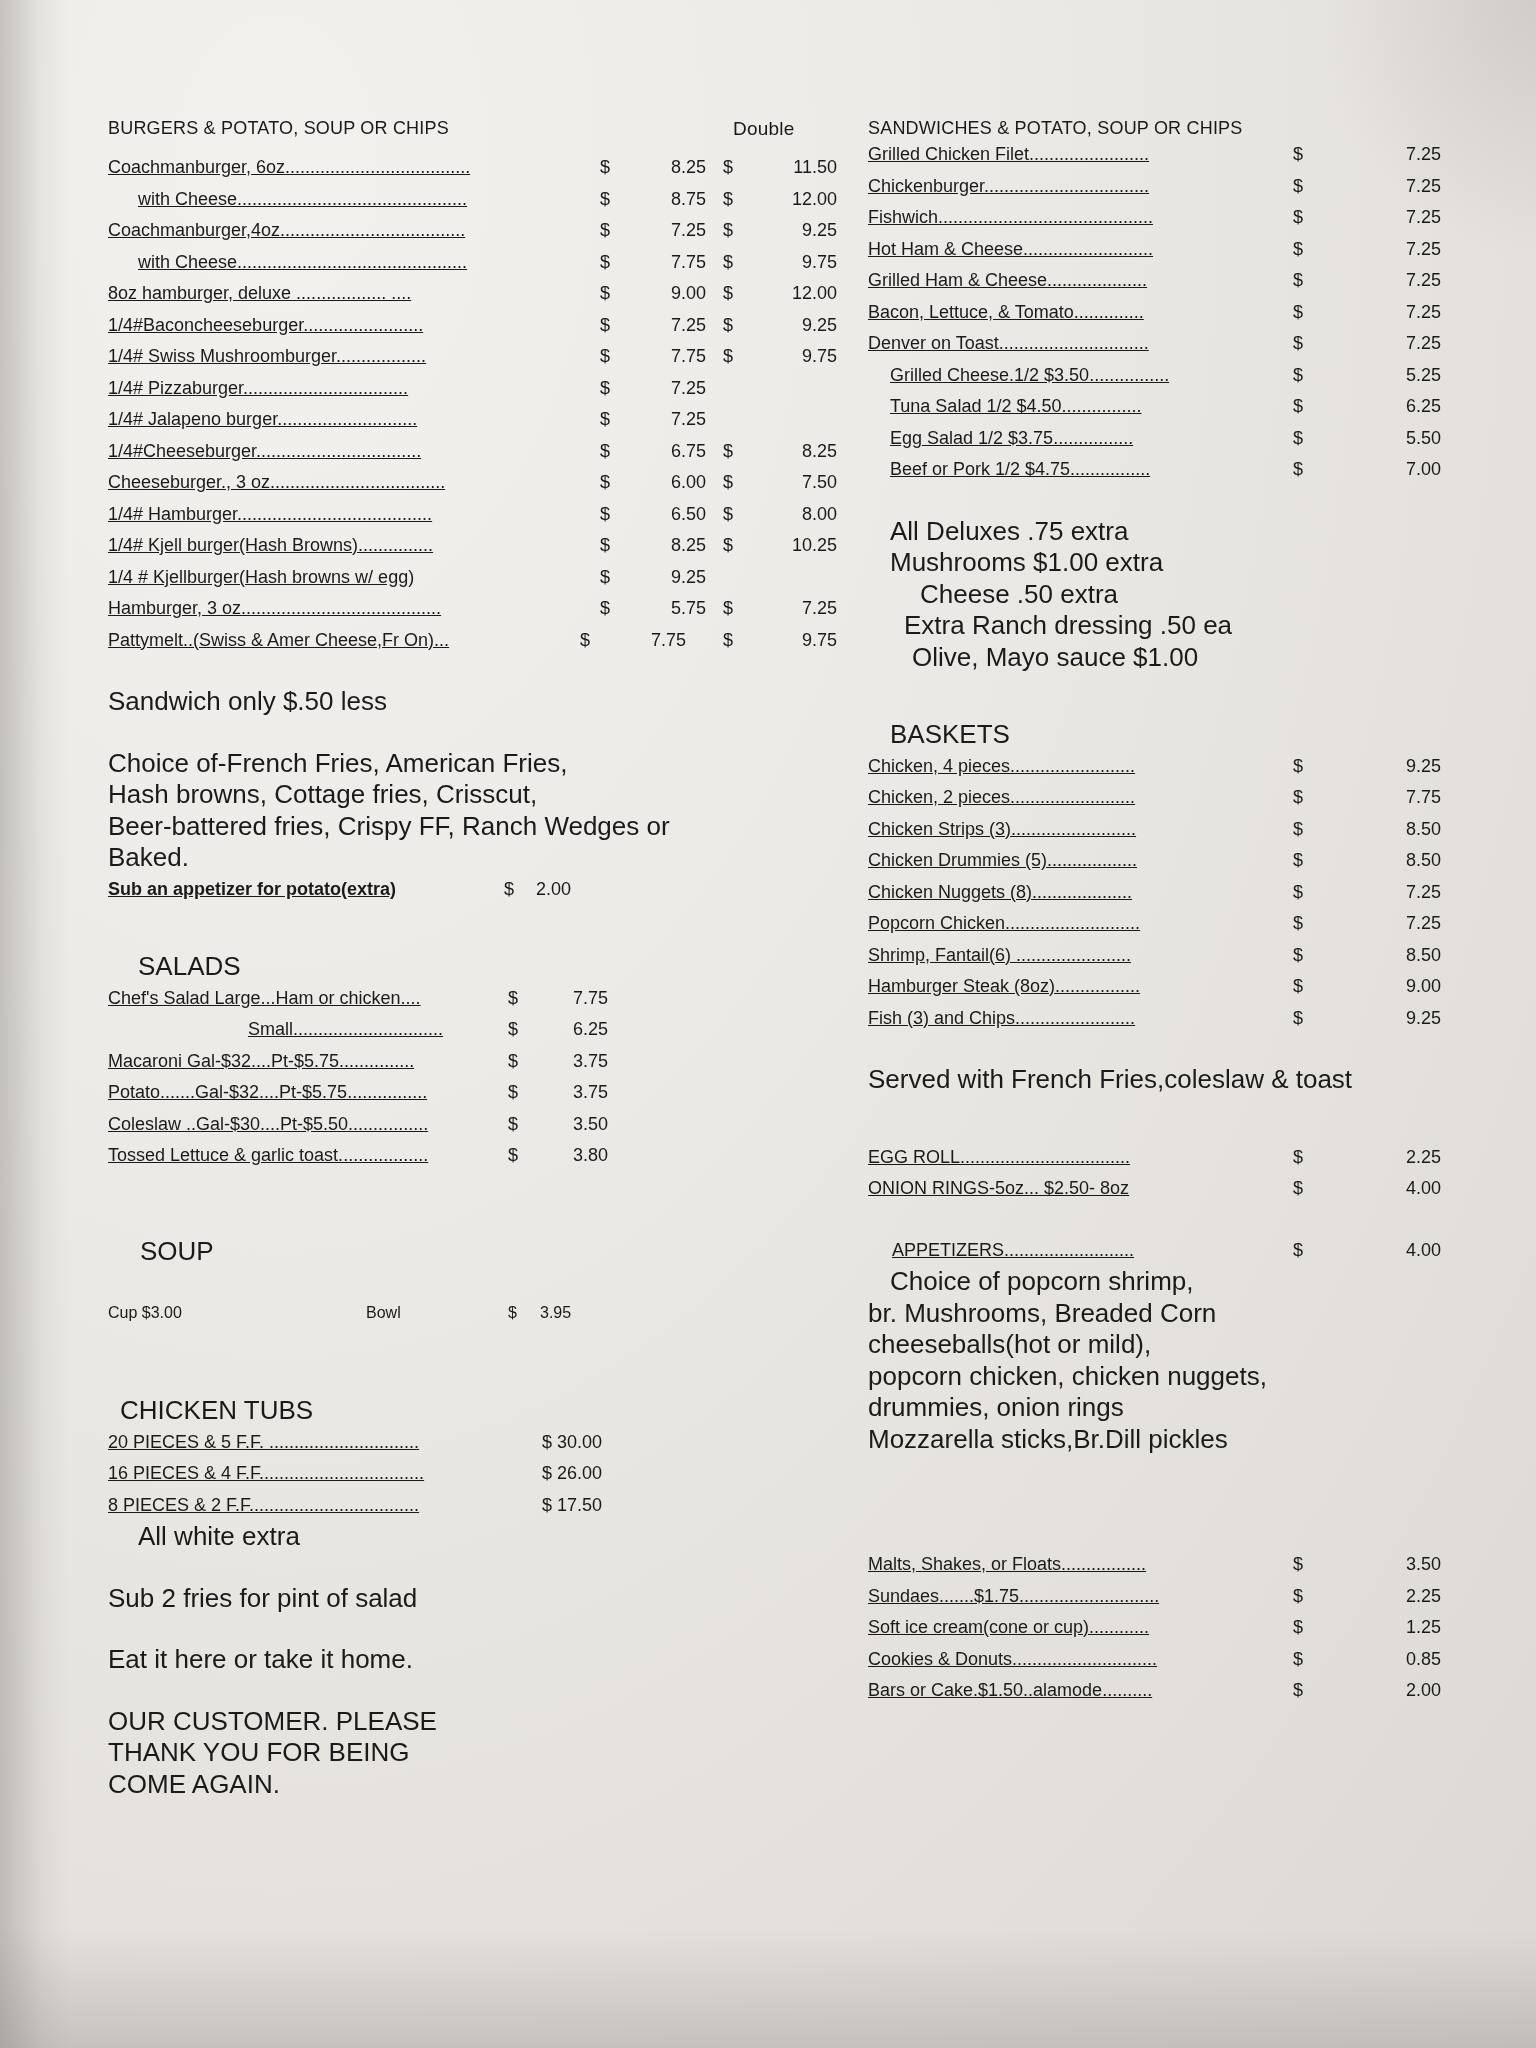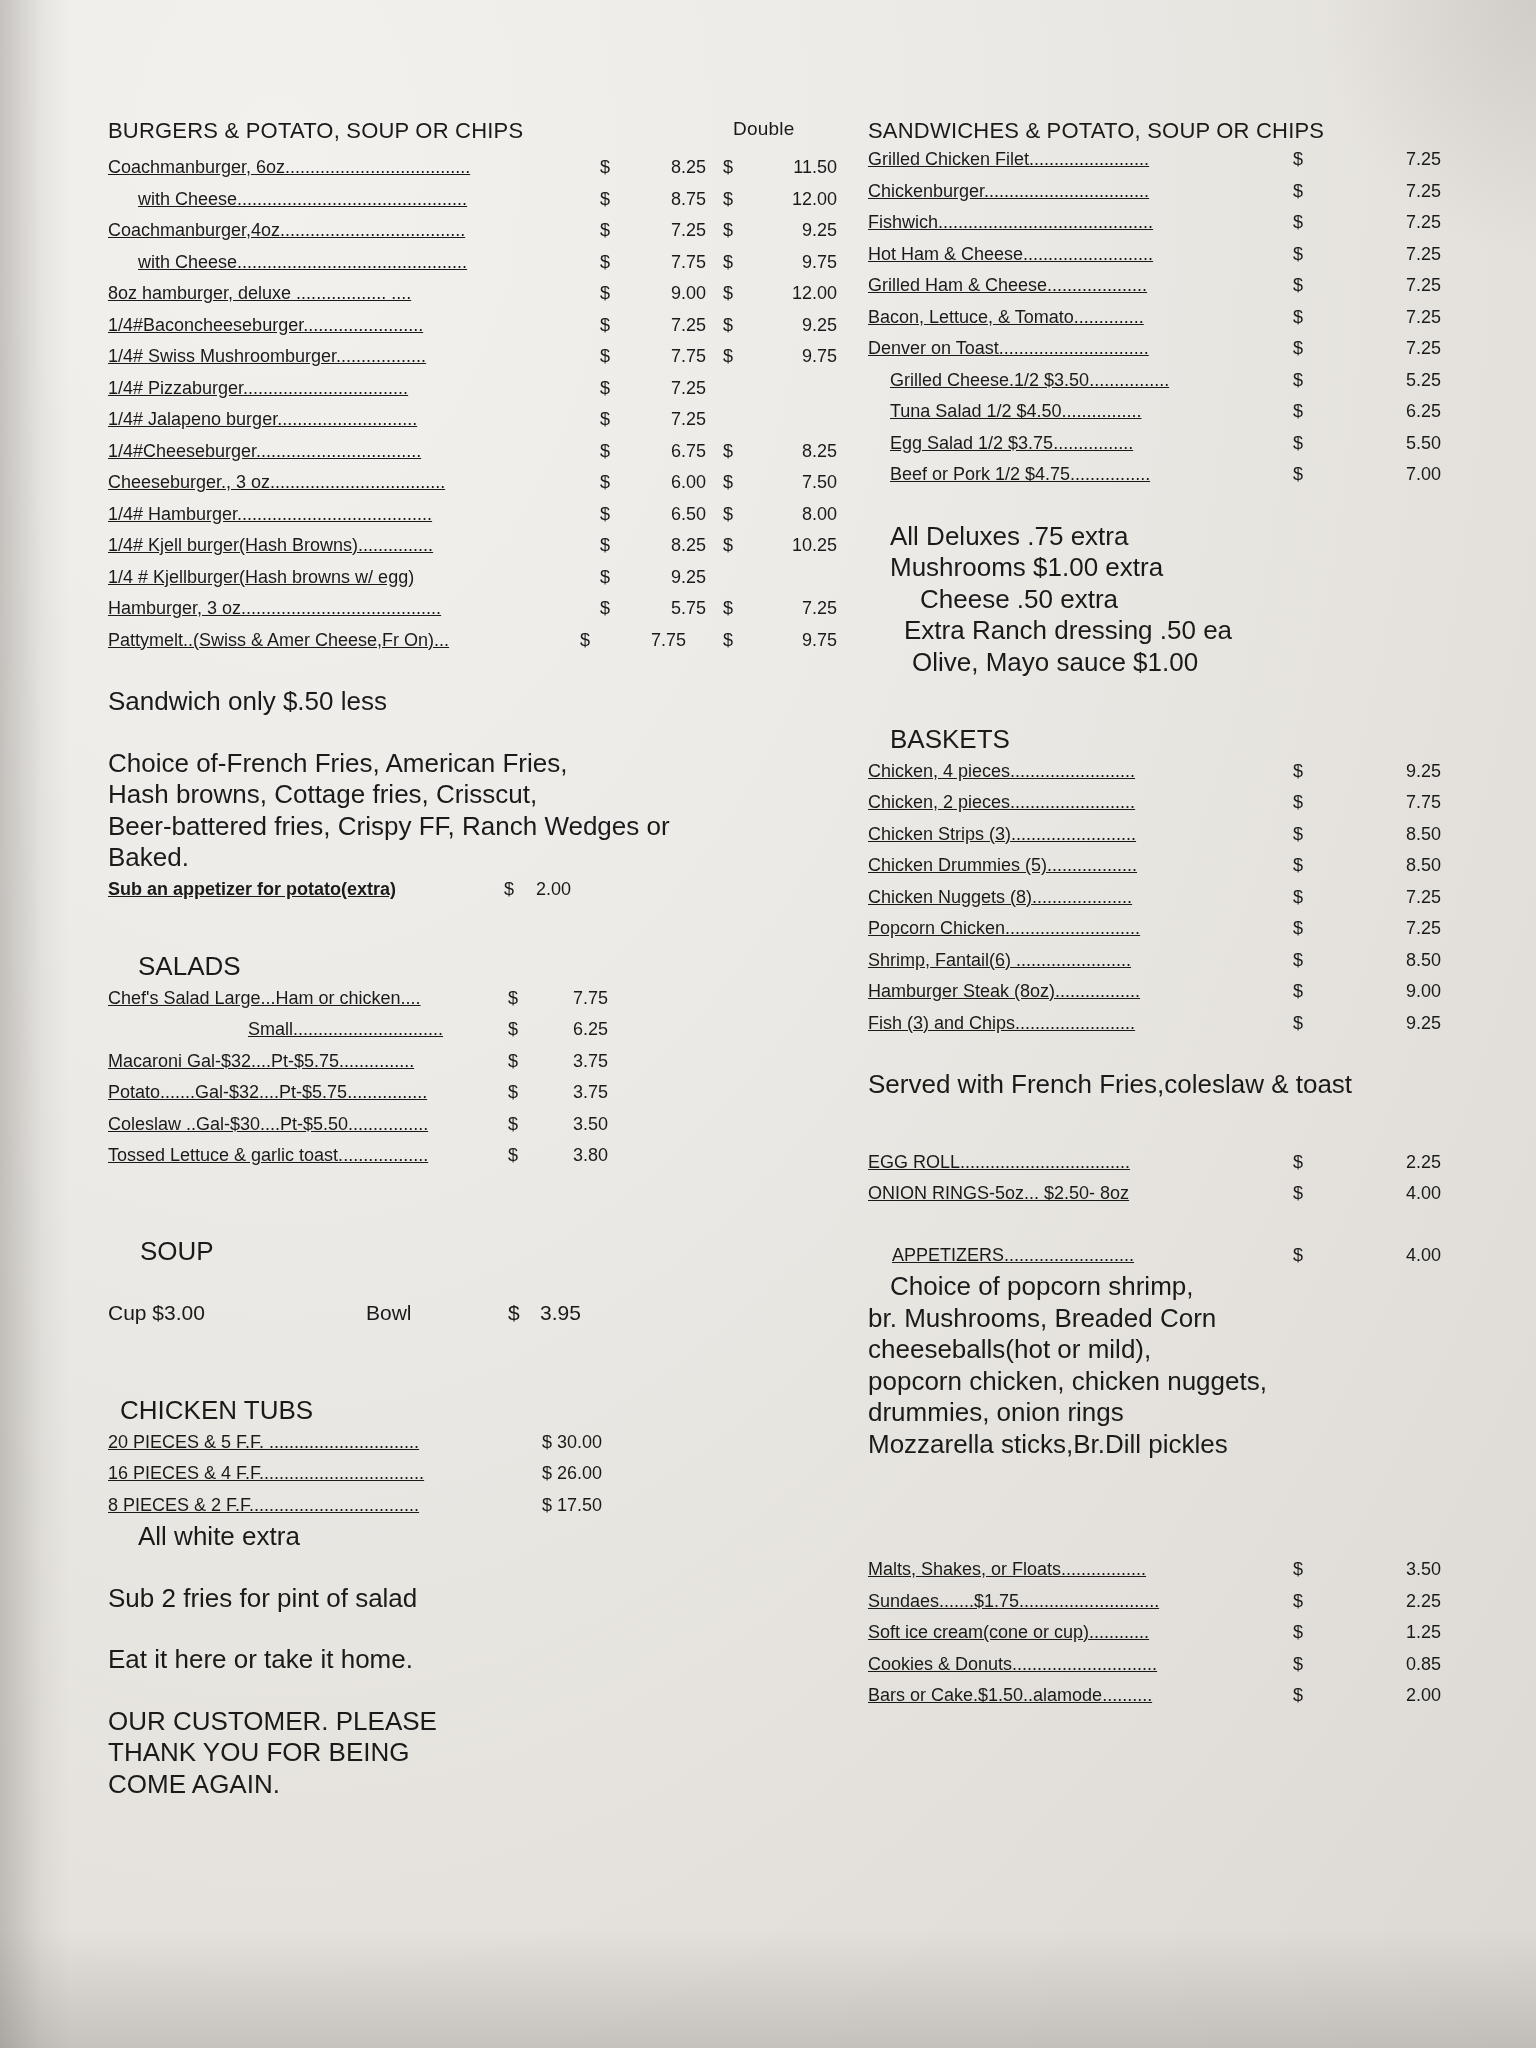--- a/index.html
+++ b/index.html
@@ -47,21 +47,21 @@
   .col {
     position: absolute;
     top: 118px;
   }
   .col-left { left: 108px; width: 620px; }
   .col-right { left: 868px; width: 600px; }
 
   .section { margin-bottom: 0; }
 
   .head {
-    font-size: 22px;
+    font-size: 18px;
     letter-spacing: 0.2px;
     white-space: nowrap;
   }
   .head-left {
     position: absolute;
     left: 0; top: 0;
   }
   .head-double {
     position: absolute;
     left: 625px; top: 0;
@@ -116,21 +116,21 @@
     line-height: 31.5px;
     white-space: nowrap;
   }
   .bold { font-weight: bold; }
   .gap-md { height: 30px; }
   .gap-lg { height: 46px; }
   .gap-xl { height: 64px; }
 
   .soup-row {
     position: relative;
-    font-size: 21px;
+    font-size: 16px;
     line-height: 31.5px;
     height: 34px;
   }
   .soup-cup { position: absolute; left: 0; }
   .soup-bowl { position: absolute; left: 258px; }
   .soup-price { position: absolute; left: 400px; }
   .soup-amt { position: absolute; left: 432px; }
 
   .tub-price {
     position: absolute;

